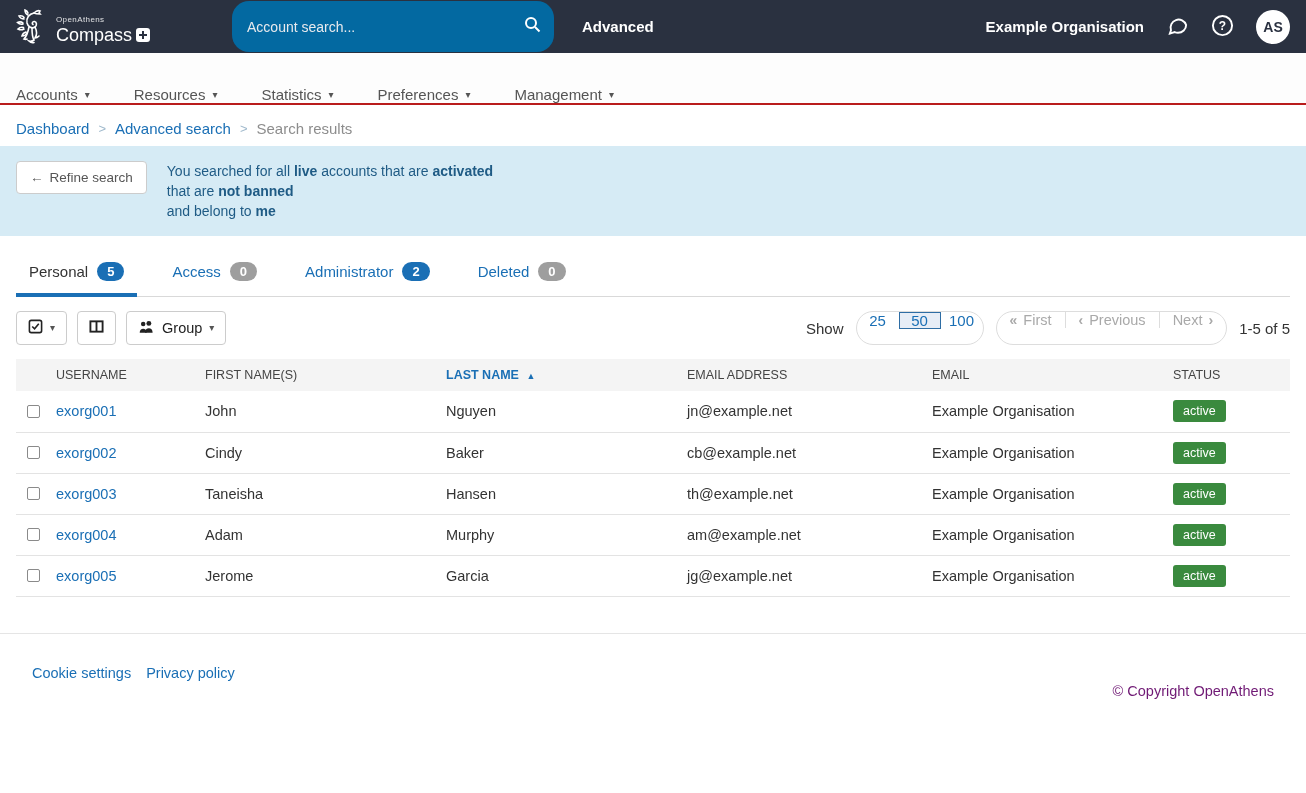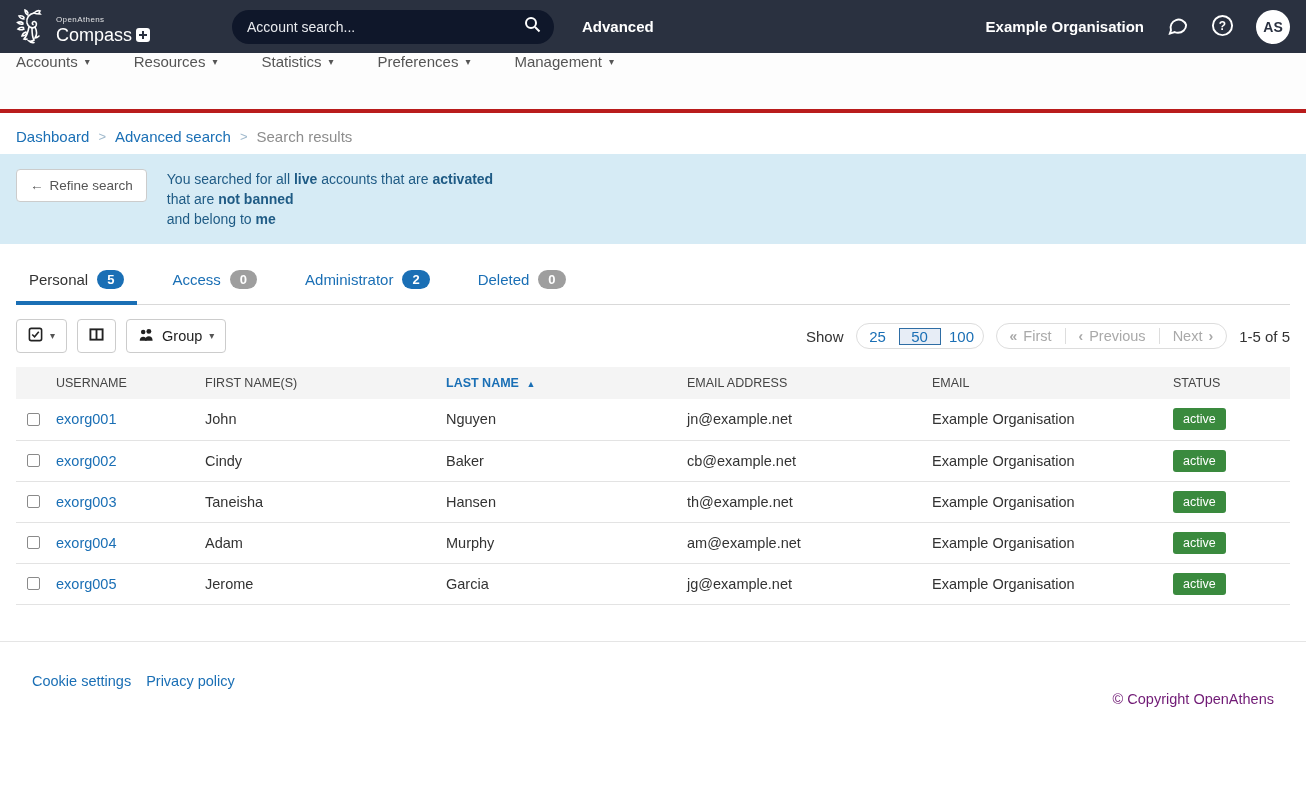--- a/index.html
+++ b/index.html
@@ -21,34 +21,34 @@
   .brand{display:flex; align-items:flex-end; gap:6px; color:#fff;}
   .brand svg{display:block;}
   .brand-text{line-height:1; padding-bottom:3px;}
   .brand-top{font-size:8px; letter-spacing:.4px; opacity:.85; margin-bottom:2px;}
   .brand-row{display:flex; align-items:center; gap:4px;}
   .brand-name{font-size:18px;}
   .plus-box{width:14px; height:14px; background:#fff; border-radius:3px; position:relative;}
   .plus-box:before,.plus-box:after{content:""; position:absolute; background:var(--header-bg);}
   .plus-box:before{left:6px; top:3px; width:2px; height:8px;}
   .plus-box:after{left:3px; top:6px; width:8px; height:2px;}
-  .search-pill{margin-left:82px; width:322px; height:34px; background:#0f172a; border-radius:17px;
+  .search-pill{margin-left:82px; width:322px; height:51px; background:#0369a1; border-radius:17px;
     display:flex; align-items:center; padding:0 13px;}
   .search-pill input{flex:1; background:transparent; border:none; outline:none; color:#fff; font-size:14px;
     font-family:"Liberation Sans", sans-serif;}
   .search-pill input::placeholder{color:#e8eaee;}
   .advanced{color:#fff; font-weight:700; font-size:15px; margin-left:28px; text-decoration:none;}
   .header-right{margin-left:auto; display:flex; align-items:center; gap:22px;}
   .org-name{color:#fff; font-size:15px; font-weight:700;}
   .icon-btn{background:none; border:none; padding:0; cursor:pointer; display:flex;}
   .avatar{width:34px; height:34px; border-radius:50%; background:#fff; color:#2a3140;
     display:flex; align-items:center; justify-content:center; font-size:14px; font-weight:700;}
   
-  .nav{height:60px; background:#fdfdfd; border-bottom:4px solid #b91c1c;
-    display:flex; align-items:flex-start; padding:0 16px; gap:44px;}
+  .nav{height:52px; background:#fdfdfd; border-bottom:2px solid #b91c1c;
+    display:flex; align-items:flex-end; padding:0 16px; gap:44px;}
   .nav-item{color:#555; font-size:15px; display:flex; align-items:center; gap:7px; cursor:pointer;}
   .caret{font-size:10px; color:#555; line-height:1;}
   
   .breadcrumb{padding:15px 16px 9px; font-size:15px; display:flex; align-items:center; gap:9px;}
   .crumb-link{color:var(--accent); text-decoration:none; cursor:pointer;}
   .crumb-sep{color:#9fb9cc; font-size:13px;}
   .crumb-current{color:#8d8d8d;}
   
   .info-panel{background:var(--info-bg); padding:15px 16px; display:flex; align-items:flex-start; gap:20px; min-height:84px;}
   .refine-btn{background:#fff; border:1px solid #ccc; border-radius:4px; color:#555;
@@ -65,21 +65,21 @@
   .tab-badge.blue{background:var(--accent);}
   .tab-badge.gray{background:var(--badge-gray);}
   
   .toolbar{margin:14px 16px; display:flex; align-items:center;}
   .tb-left{display:flex; gap:10px;}
   .tb-btn{height:34px; background:#fff; border:1px solid #ccc; border-radius:4px; color:#222;
     display:flex; align-items:center; gap:7px; padding:0 11px; font-size:14.5px; cursor:pointer;
     font-family:"Liberation Sans", sans-serif;}
   .tb-right{margin-left:auto; display:flex; align-items:center; gap:12px;}
   .show-label{font-size:15px; color:#333;}
-  .pill-group{display:flex; align-items:center; border:1px solid #ddd; border-radius:18px; height:26px; overflow:hidden; background:#fff;}
+  .pill-group{display:flex; align-items:flex-start; border:1px solid #ddd; border-radius:18px; height:34px; overflow:hidden; background:#fff;}
   .size-opt{width:42px; display:flex; align-items:center; justify-content:center; color:var(--accent);
     font-size:15px; cursor:pointer;}
   .size-opt.selected{background:#e7edf6; outline:1px solid #2e6da4; outline-offset:-1px;}
   .page-btn{display:flex; align-items:center; gap:6px; padding:0 13px; color:#a9a9a9; font-size:14.5px; cursor:default;}
   .page-btn + .page-btn{border-left:1px solid #ddd;}
   .page-icon{font-size:14px; font-weight:700;}
   .range-text{font-size:15px; color:#333;}
   
   .table-wrap{margin:0 16px;}
   table{width:100%; border-collapse:collapse; table-layout:fixed;}

